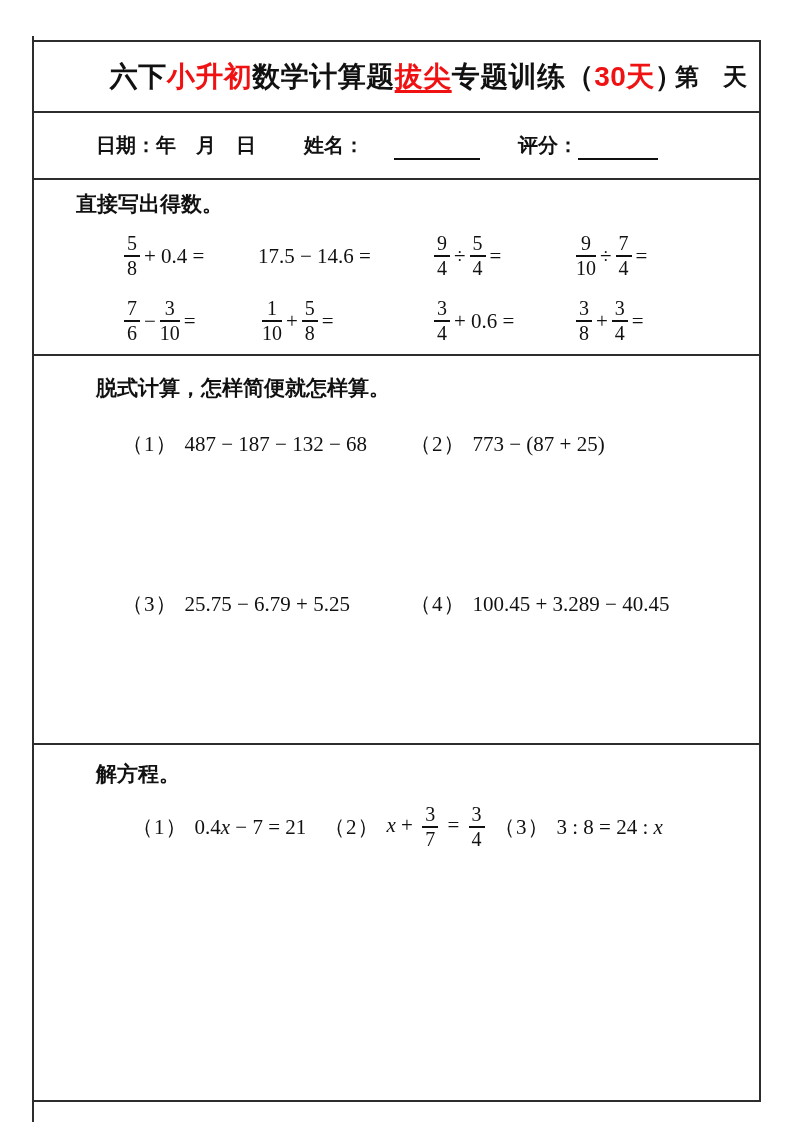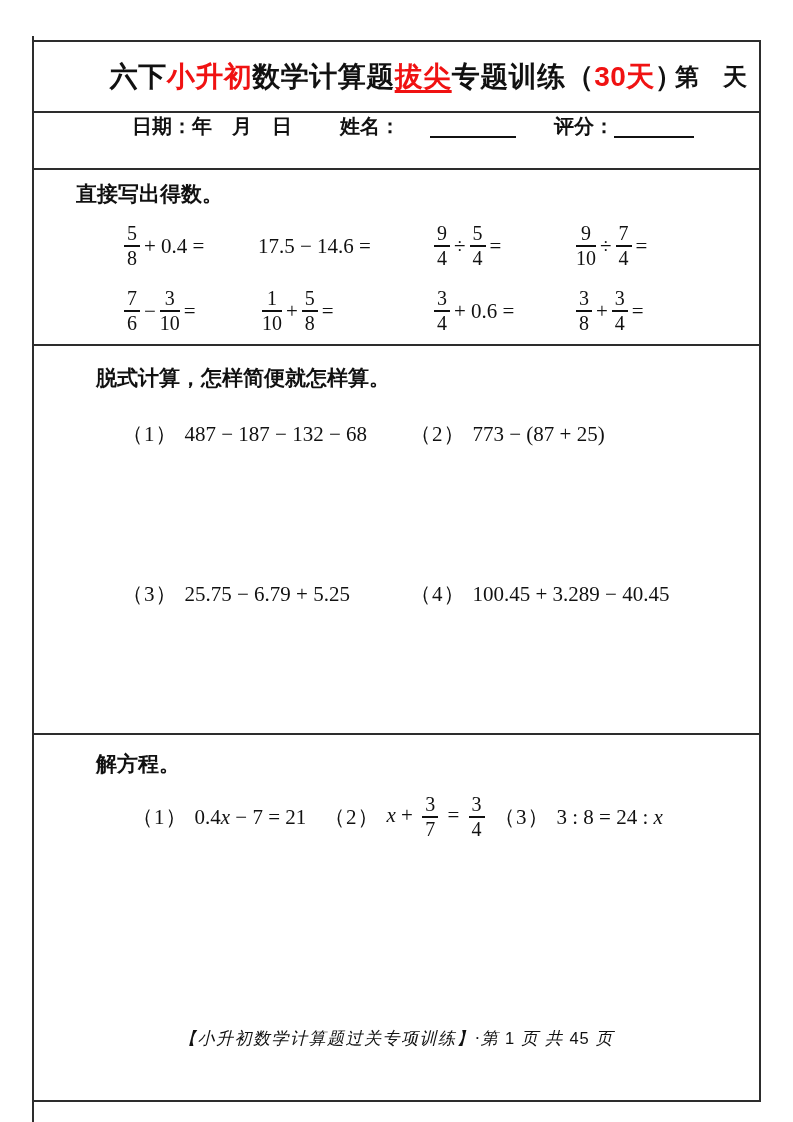--- a/index.html
+++ b/index.html
@@ -24,21 +24,21 @@
   .oh-top { top: 36px; height: 6px; }
   .oh-bottom { top: 1100px; height: 22px; }
 
   
   .title-row { height: 71px; display: flex; align-items: center; justify-content: center; }
   .title { margin: 0; font-size: 28px; font-weight: bold; letter-spacing: 0.5px; white-space: nowrap; }
   .title .u { text-decoration: underline; text-decoration-thickness: 2.5px; text-underline-offset: 4px; }
   .day-label { position: absolute; right: 12px; top: 50%; transform: translateY(-50%); font-size: 24px; font-weight: bold; }
 
   
-  .meta-row { height: 57px; display: flex; align-items: flex-start; padding-left: 98px; font-size: 20px; font-weight: bold; white-space: nowrap; }
+  .meta-row { height: 67px; display: flex; align-items: center; padding-left: 62px; font-size: 20px; font-weight: bold; white-space: nowrap; }
   .name-label { margin-left: 48px; }
   .blank { display: inline-block; height: 1.05em; border-bottom: 2px solid #111; transform: translateY(4px); }
   .name-blank { width: 86px; margin-left: 30px; }
   .score-label { margin-left: 38px; }
   .score-blank { width: 80px; }
 
   
   .sec1 { height: 176px; }
   .sec2 { height: 389px; }
   .sec-heading { position: absolute; margin: 0; font-size: 21px; font-weight: bold; }
@@ -180,17 +180,16 @@
           <span class="pexpr">0.4<i>x</i> − 7 = 21</span>
         </div>
       <div class="prob r0 e1">
           <span class="plabel">（2）</span>
           <span class="pexpr"><i>x</i> + <span class="frac"><span class="num">3</span><span class="den">7</span></span> = <span class="frac"><span class="num">3</span><span class="den">4</span></span></span>
         </div>
       <div class="prob r0 e2">
           <span class="plabel">（3）</span>
           <span class="pexpr">3 : 8 = 24 : <i>x</i></span>
         </div>
-      <div class="footer" id="footer"><span class="fcjk">【小升初数学计算题过关专项训练】</span><span class="fcjk">·</span><span class="fcjk">第 </span><span class="fnum">1</span><span class="fcjk"> 页 共 </span><span class="fnum">45</span><span class="fcjk"> 页</span></div>
     </section>
 
   </div>
 </div>
 
 </body></html>

